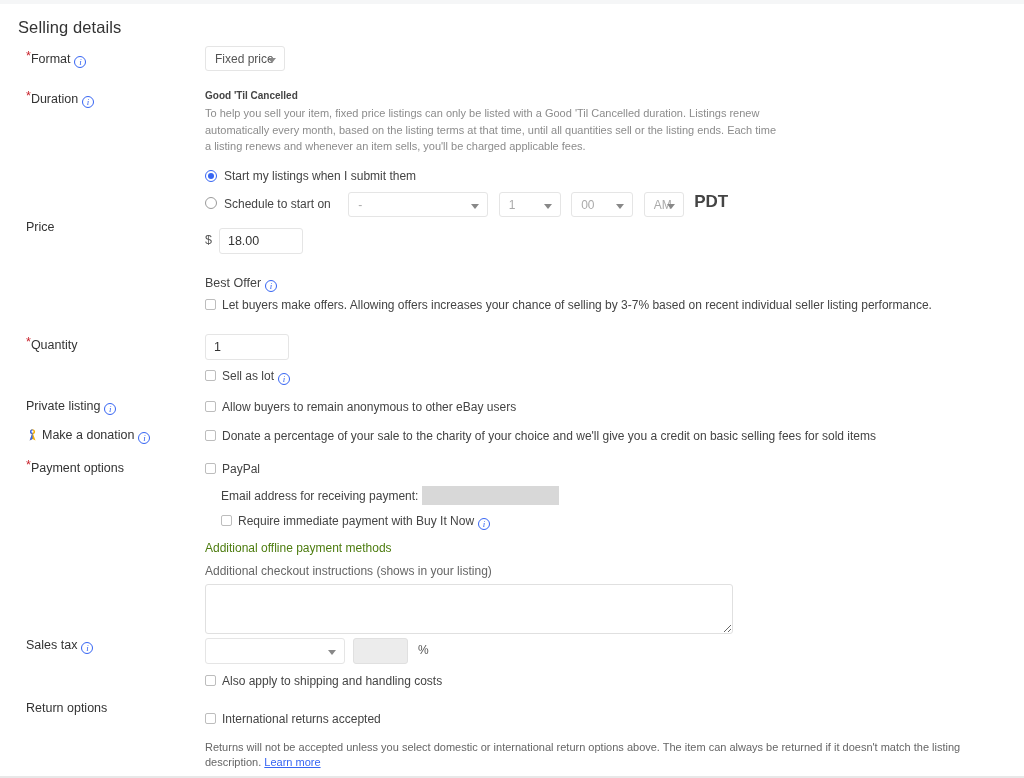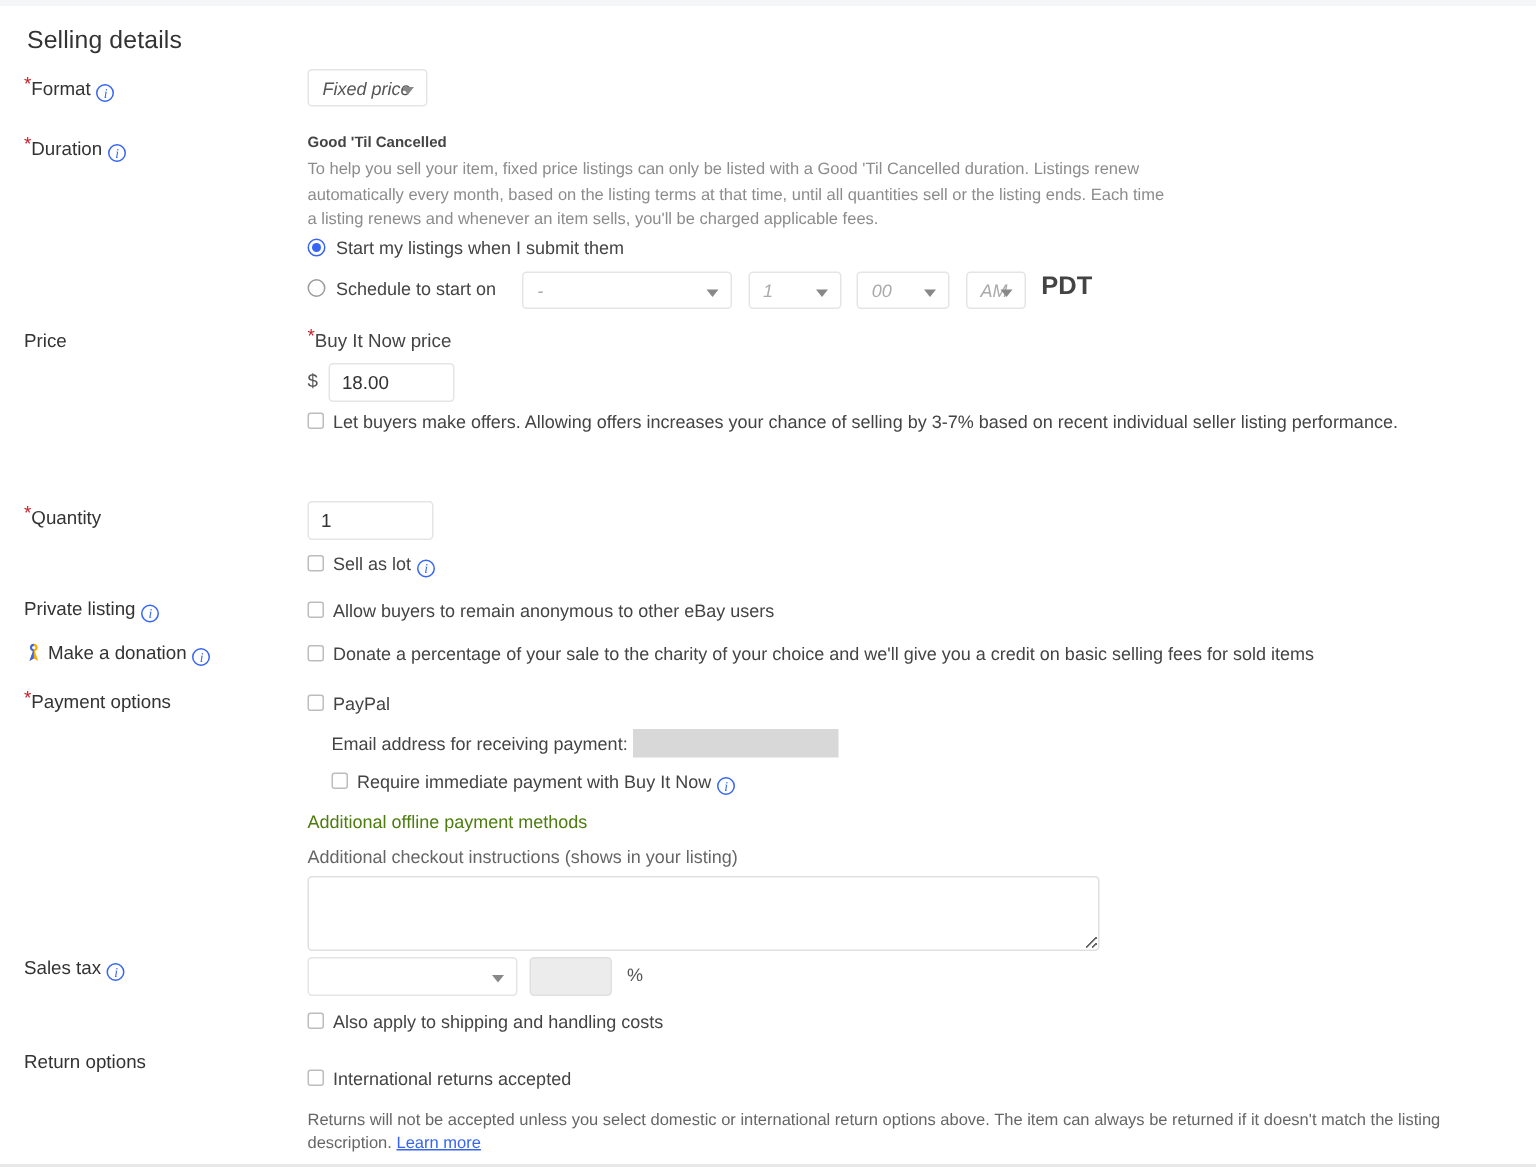--- a/index.html
+++ b/index.html
@@ -34,21 +34,21 @@
   }
 
   
   .row {
     position: absolute;
     left: 0;
     width: 1024px;
   }
   .label {
     position: absolute;
-    left: 16px;
+    left: 26px;
     font-size: 12.5px;
     color: #333333;
     white-space: nowrap;
     line-height: 15px;
   }
   .req {
     color: #c7202a;
     font-size: 12.5px;
     vertical-align: top;
     line-height: 10px;
@@ -91,21 +91,20 @@
     background: #ffffff;
     height: 25px;
     font-size: 12px;
     color: #555555;
     padding: 0 22px 0 9px;
     line-height: 24px;
     vertical-align: middle;
     white-space: nowrap;
     overflow: hidden;
     cursor: pointer;
-    font-style: italic;
   }
   .sel:after {
     content: "";
     position: absolute;
     right: 8px;
     top: 11px;
     border-left: 4px solid transparent;
     border-right: 4px solid transparent;
     border-top: 5px solid #888888;
   }
@@ -247,45 +246,45 @@
   </div>
 
   <div class="row" style="top:88px;">
     <div class="label">
       <span class="req">*</span><span>Duration</span><span class="info">i</span>
     </div>
     <div class="field" style="top:-2px;">
       <div class="subhead">Good 'Til Cancelled</div>
       <div class="desc">To help you sell your item, fixed price listings can only be listed with a Good 'Til Cancelled duration. Listings renew automatically every month, based on the listing terms at that time, until all quantities sell or the listing ends. Each time a listing renews and whenever an item sells, you'll be charged applicable fees.</div>
 
-      <div style="margin-top:3px;">
+      <div style="margin-top:14px;">
         <span class="rb checked"></span><span class="opt-text">Start my listings when I submit them</span>
       </div>
 
       <div style="margin-top:9px; white-space:nowrap;">
         <span class="rb"></span><span class="opt-text">Schedule to start on</span>
         <span class="sel empty-val" style="width:140px; margin-left:14px;">-</span>
         <span class="sel empty-val" style="width:62px; margin-left:7px;">1</span>
         <span class="sel empty-val" style="width:62px; margin-left:7px;">00</span>
         <span class="sel empty-val" style="width:40px; margin-left:7px;">AM</span>
         <span class="tz">PDT</span>
       </div>
     </div>
   </div>
 
   <div class="row" style="top:216px;">
     <div class="label">Price</div>
     <div class="field" style="top:0px;">
-      <div style="font-size:12.5px; color:#444;">
-        <span class="req">*</span><span>Buy It Now price</span>
-      </div>
       <div style="margin-top:8px;">
         <span class="dollar">$</span><input class="inp" style="width: 84px;" type="text" value="18.00">
       </div>
 
+      <div style="margin-top:22px; font-size:12.5px; color:#444;">
+        <span>Best Offer</span><span class="info">i</span>
+      </div>
       <div style="margin-top:6px;">
         <span class="cb"></span><span class="opt-text">Let buyers make offers. Allowing offers increases your chance of selling by 3-7% based on recent individual seller listing performance.</span>
       </div>
     </div>
   </div>
 
   <div class="row" style="top:334px;">
     <div class="label">
       <span class="req">*</span><span>Quantity</span>
     </div>

